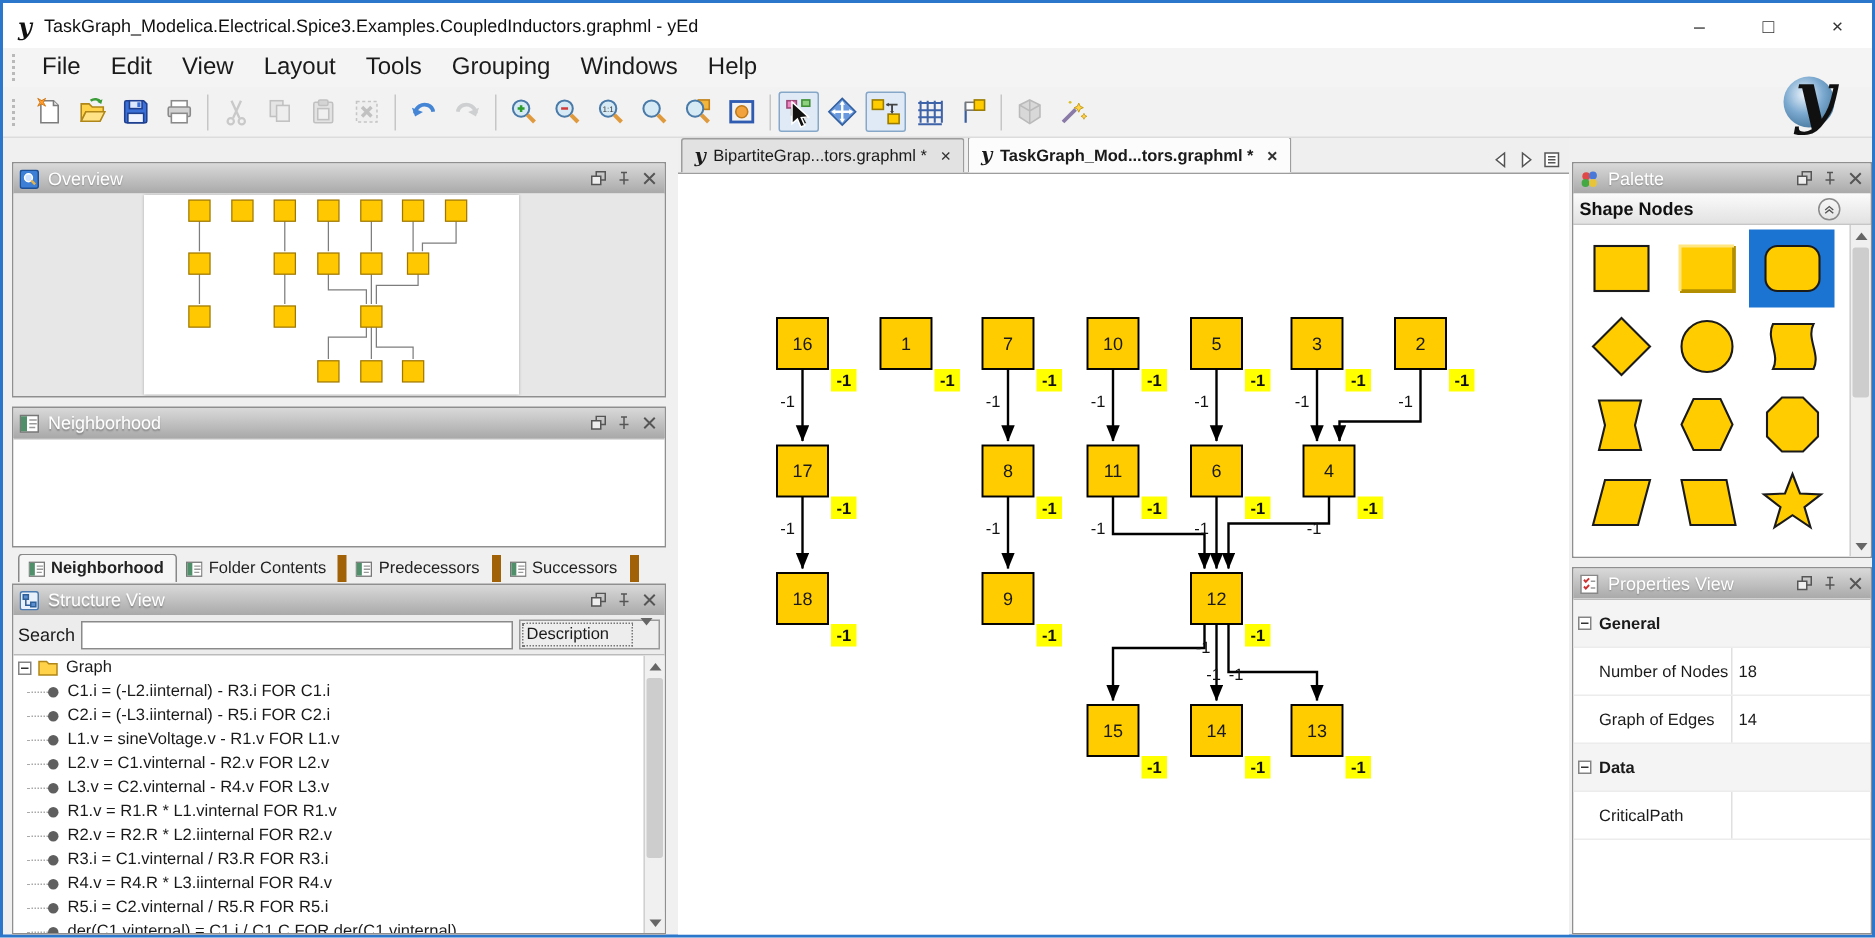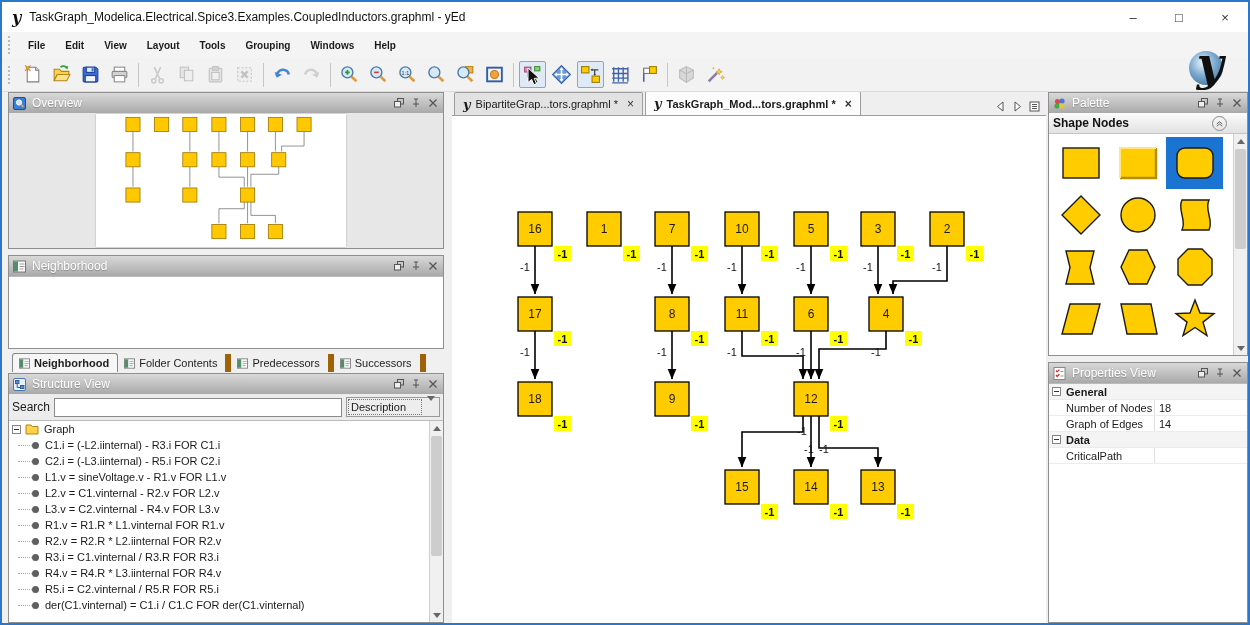--- a/index.html
+++ b/index.html
@@ -11,38 +11,38 @@
   .titlebar { height:30px; background:#fff; display:flex; align-items:center; flex:none; }
   .app-icon { font-family:"DejaVu Serif", serif; font-style:italic; font-weight:bold;
               font-size:16px; margin:0 8px 0 10px; color:#111; }
   .title-text { font-size:12px; color:#111; }
   .win-btns { margin-left:auto; display:flex; }
   .win-btn { width:46px; height:30px; display:flex; align-items:center; justify-content:center;
              font-size:13px; color:#333; }
   
   .menubar { height:26px; background:#f4f4f4; display:flex; align-items:center; flex:none; }
   .grip { width:5px; height:18px; border-left:2px dotted #b9b9b9; margin:0 5px 0 6px; }
-  .menu-item { padding:4px 10px; font-size:10px;font-weight:bold; }
+  .menu-item { padding:4px 10px; font-size:16px; }
   
   .toolbar { height:34px; background:#f2f2f2; border-bottom:1px solid #dcdcdc;
              display:flex; align-items:center; flex:none; position:relative; }
   .tb-btn { width:27px; height:27px; display:flex; align-items:center; justify-content:center;
             border:1px solid transparent; border-radius:2px; margin:0 1px; }
   .tb-btn svg { width:21px; height:21px; }
   .tb-btn.disabled { opacity:.55; filter:grayscale(.3); }
   .tb-btn.selected { background:#dfeaf6; border-color:#86a7c8; }
   .tb-sep { width:1px; height:24px; background:#c6c6c6; margin:0 4px; }
   .yed-logo { position:absolute; right:8px; top:-22px; width:60px; height:54px; pointer-events:none; }
   
   .main { flex:1; display:flex; min-height:0; }
   .left-col  { width:436px; margin:0 8px 0 6px; display:flex; flex-direction:column; flex:none; }
   .center-col{ flex:1; min-width:0; display:flex; flex-direction:column; }
   .right-col { width:200px; margin-left:2px; display:flex; flex-direction:column; flex:none; }
   
-  .panel { border:1px solid #8f8f8f; background:#f4f4f4; display:flex; flex-direction:column; }
+  .panel { border:1px solid #8f8f8f; background:#f4f4f4; display:flex; flex-direction:column;margin-top:16px; }
   .ptitle { height:20px; flex:none; display:flex; align-items:center; padding:0 4px;
             background:linear-gradient(#d9d9d9,#a9a9a9); color:#fff; font-size:12px;
             text-shadow:0 1px 1px rgba(0,0,0,.25); }
   .ptitle svg.picon { width:13px; height:13px; margin-right:6px; }
   .dockbtns { margin-left:auto; display:flex; gap:5px; }
   .dockbtn { width:12px; height:12px; display:flex; align-items:center; justify-content:center; }
   .dockbtn svg { width:10px; height:10px; }
   
   .overview-panel { height:157px; flex:none; }
   .overview-body { flex:1; background:#e7e7e7; position:relative; overflow:hidden; }
@@ -107,21 +107,21 @@
                   border-radius:50%; display:flex; align-items:center; justify-content:center; }
   .pal-body { flex:1; background:#fff; position:relative; overflow:hidden; }
   .pal-grid { position:absolute; inset:0 15px 0 0; display:flex; flex-wrap:wrap; padding:3px 0 0 3px;
               align-content:flex-start; }
   .pal-cell { width:57px; height:52px; display:flex; align-items:center; justify-content:center; }
   .pal-cell.selected { background:#1b74d1; }
   .pal-cell svg { width:46px; height:46px; }
   
   .props-panel { flex:1; margin-top:6px; min-height:0; }
   .props-body { flex:1; background:#fff; overflow:hidden; border-top:1px solid #bbb; }
-  .prow { height:16px; display:flex; align-items:center; font-size:11px; border-bottom:1px solid #ececec; }
+  .prow { height:32px; display:flex; align-items:center; font-size:11px; border-bottom:1px solid #ececec; }
   .prow.section { font-weight:bold; background:#f4f4f4; }
   .prow .exp { width:9px; height:9px; border:1px solid #848484; background:#fff; margin:0 5px 0 3px;
                position:relative; flex:none; }
   .prow .exp:before { content:""; position:absolute; left:1px; right:1px; top:3px; height:1px; background:#333; }
   .prow .plabel { width:105px; padding-left:17px; flex:none; white-space:nowrap; overflow:hidden; }
   .prow.section .plabel { padding-left:0; width:auto; }
   .prow .pvalue { flex:1; border-left:1px solid #e0e0e0; padding-left:4px; height:100%;
                   display:flex; align-items:center; }
   
   .cursor-overlay { position:absolute; z-index:50; pointer-events:none; }

